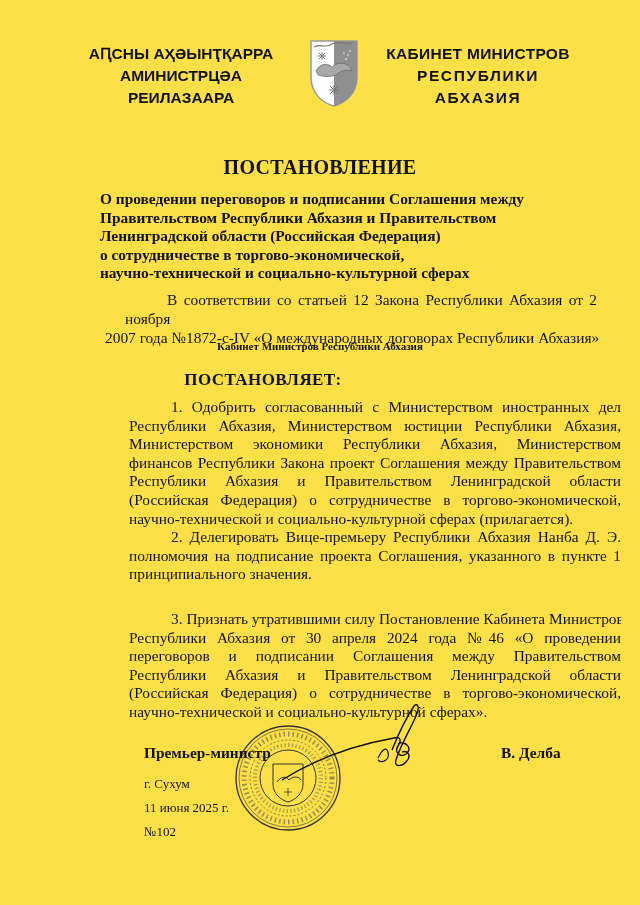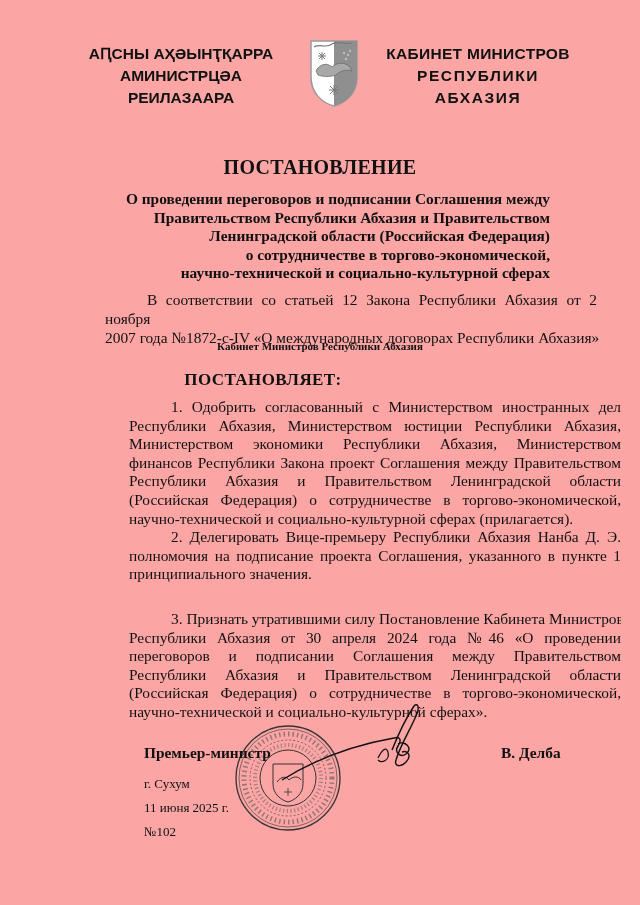--- a/index.html
+++ b/index.html
@@ -1,41 +1,41 @@
 <!DOCTYPE html>
 <html><head>
 <meta charset="utf-8">
 <style>
   html, body { margin: 0; padding: 0; background: #ffffff; }
   body { width: 640px; height: 905px; position: relative; overflow: hidden; color: #111; }
-  .page { position: absolute; left: 0; top: 0; width: 640px; height: 905px; background: #fca5a5; }
+  .page { position: absolute; left: 0; top: 0; width: 640px; height: 905px; background: #fde047; }
 
   .hdr-left, .hdr-right {
     position: absolute; font-family: "Liberation Sans", sans-serif; font-weight: bold;
     font-size: 15.5px; line-height: 22px; color: #111; text-align: center;
   }
   .hdr-left { left: 74px; top: 43px; width: 214px; }
   .hdr-right { left: 378px; top: 43px; width: 200px; letter-spacing: 0.3px; }
   .hdr-right .l2 { letter-spacing: 1.6px; }
 
   .emblem { position: absolute; left: 308px; top: 37px; width: 52px; height: 70px; }
 
   .title {
     position: absolute; left: 0; width: 640px; top: 156px; text-align: center;
     font-family: "Liberation Serif", serif; font-weight: bold; font-size: 20px; letter-spacing: 0.3px;
   }
   .subject {
-    position: absolute; left: 100px; width: 450px; top: 190px; text-align: right;
+    position: absolute; left: 100px; width: 450px; top: 190px; text-align: left;
     font-family: "Liberation Serif", serif; font-weight: bold; font-size: 15.4px; line-height: 18.6px;
   }
   .subject div { white-space: nowrap; }
 
   .body-serif { font-family: "Liberation Serif", serif; font-size: 15.4px; color: #111; }
   .preamble { position: absolute; left: 105px; width: 492px; top: 290px; line-height: 19px; }
-  .preamble .l1 { text-indent: 42px; text-align: justify; text-align-last: justify; }
+  .preamble .l1 { text-indent: 42px; text-align: justify; text-align-last: justify; margin-left: 20px; }
   .preamble .l2 { white-space: nowrap; }
 
   .cabinet {
     position: absolute; left: 0; width: 640px; top: 340px; text-align: center;
     font-family: "Liberation Serif", serif; font-weight: bold; font-size: 11px;
   }
   .resolves {
     position: absolute; left: 0; width: 526px; top: 370px; text-align: center;
     font-family: "Liberation Serif", serif; font-weight: bold; font-size: 17px; letter-spacing: 0.4px;
   }

